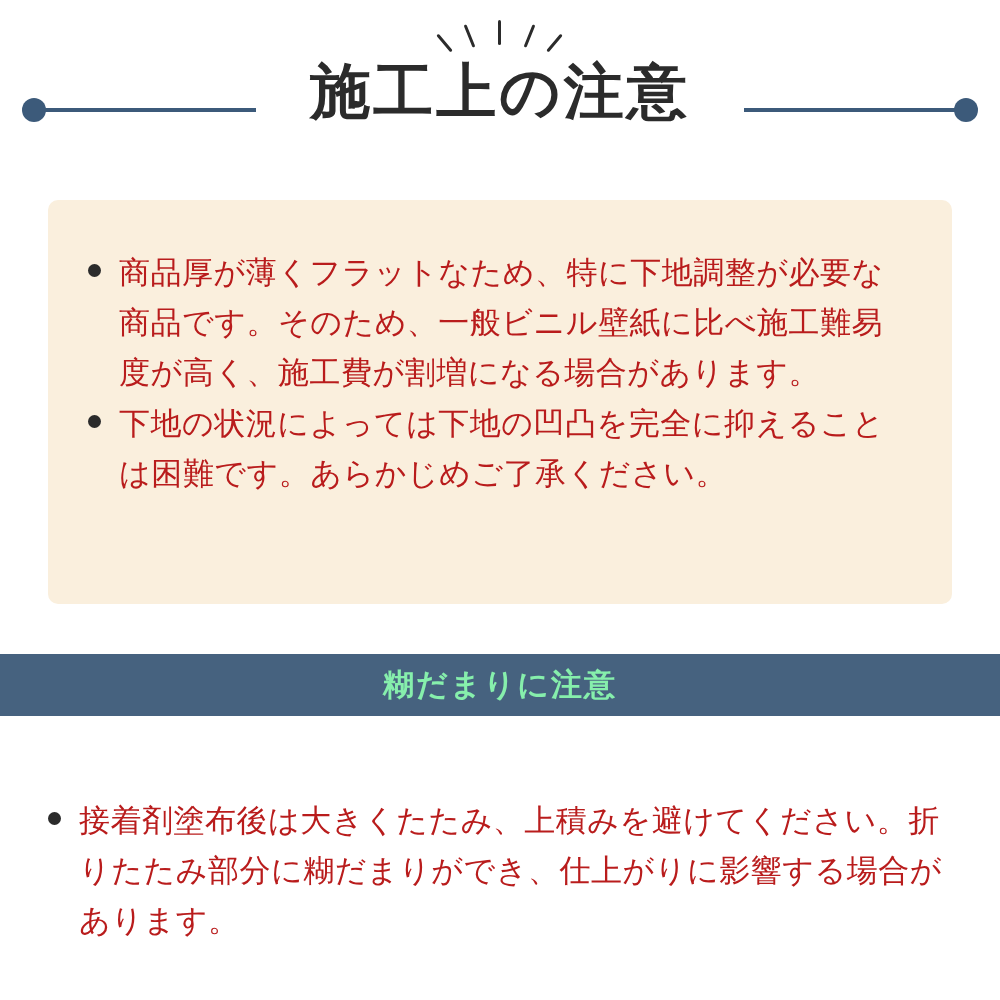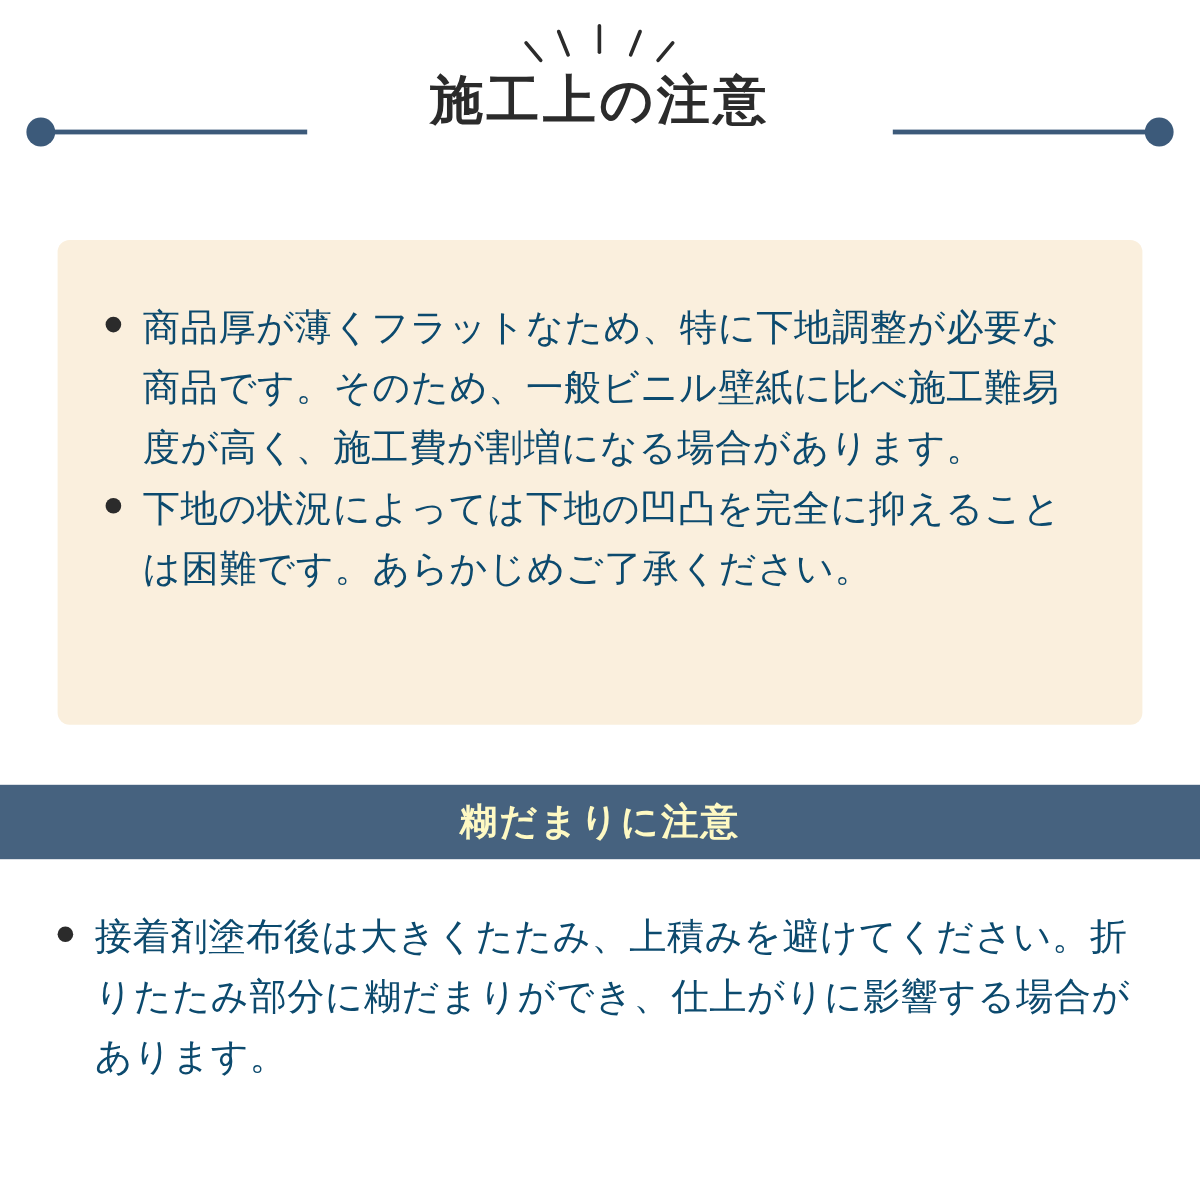--- a/index.html
+++ b/index.html
@@ -25,21 +25,21 @@
   .header {
     position: relative;
     height: 170px;
   }
   .title {
     position: absolute;
     top: 62px;
     left: 0;
     width: 1000px;
     text-align: center;
-    font-size: 44px;
+    font-size: 60px;
     font-weight: 700;
     letter-spacing: 3px;
     color: #2b2b2b;
     line-height: 1;
   }
   
   .rays {
     position: absolute;
     top: 18px;
     left: 50%;
@@ -102,49 +102,49 @@
     width: 13px;
     height: 13px;
     border-radius: 50%;
     background: #2b2b2b;
     margin-top: 16px;
     margin-right: 18px;
   }
   .bullet-text {
     font-size: 31px;
     line-height: 1.62;
-    color: #0c4a6e;
+    color: #b91c1c;
     letter-spacing: 0.5px;
     font-weight: 500;
   }
 
   
   .band {
     position: absolute;
     top: 654px;
     left: 0;
     width: 1000px;
     height: 62px;
     background: #46627f;
     display: flex;
     align-items: center;
     justify-content: center;
   }
   .band-title {
-    color: #fef9c3;
+    color: #86efac;
     font-size: 31px;
     font-weight: 700;
     letter-spacing: 2px;
     text-align: right;
   }
 
   
   .lower {
     position: absolute;
-    top: 756px;
+    top: 796px;
     left: 48px;
     width: 904px;
     padding-right: 10px;
     box-sizing: border-box;
   }
   .lower .bullet-text {
     font-size: 31px;
   }
 </style>
 </head>

